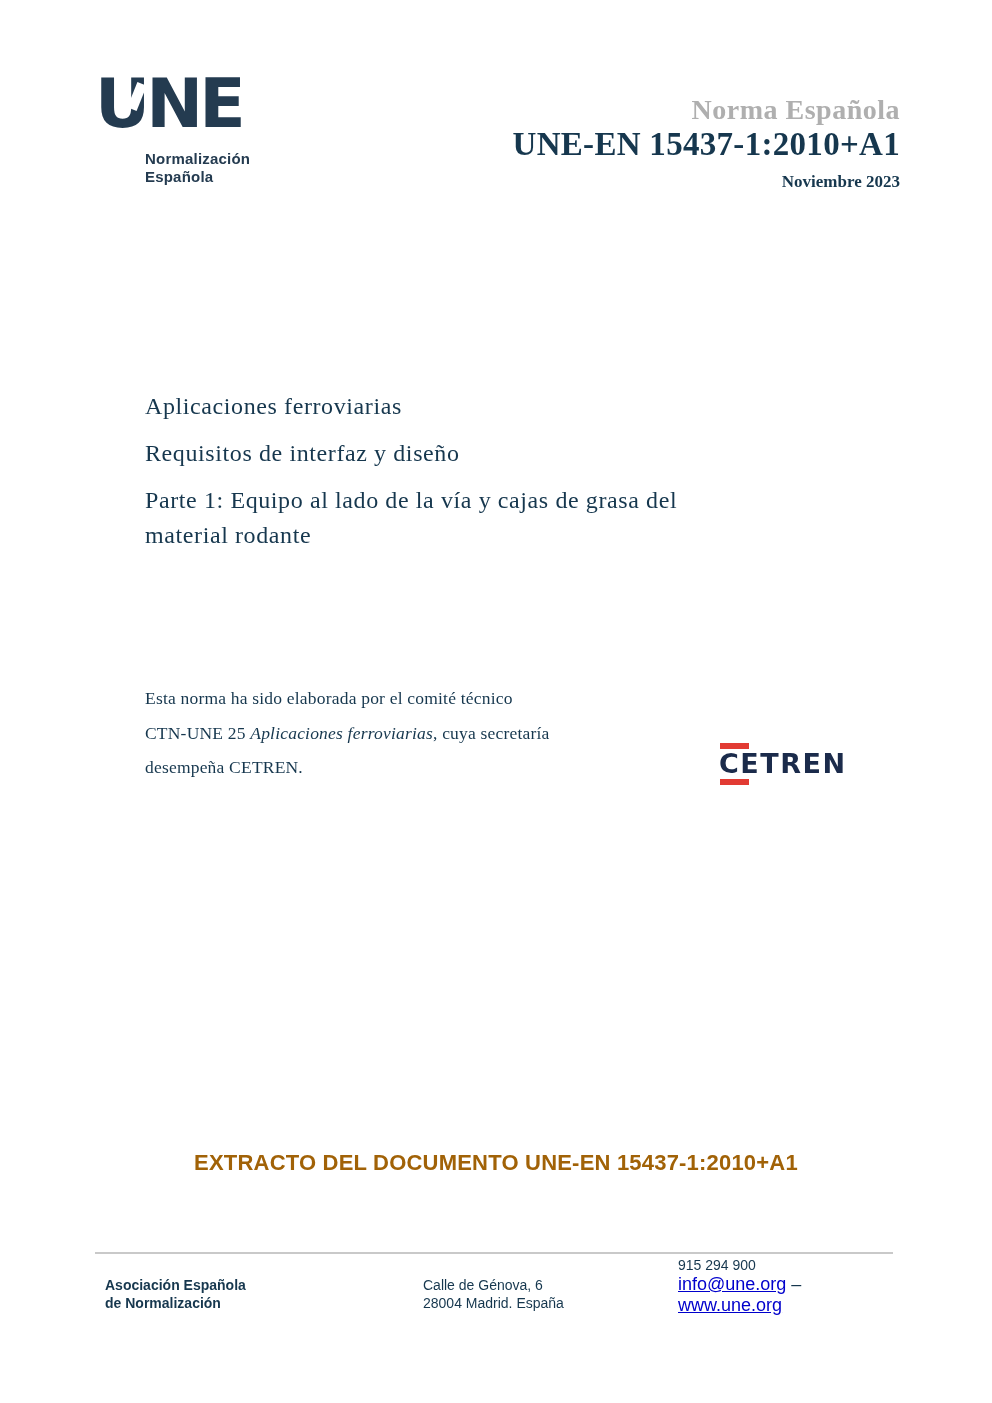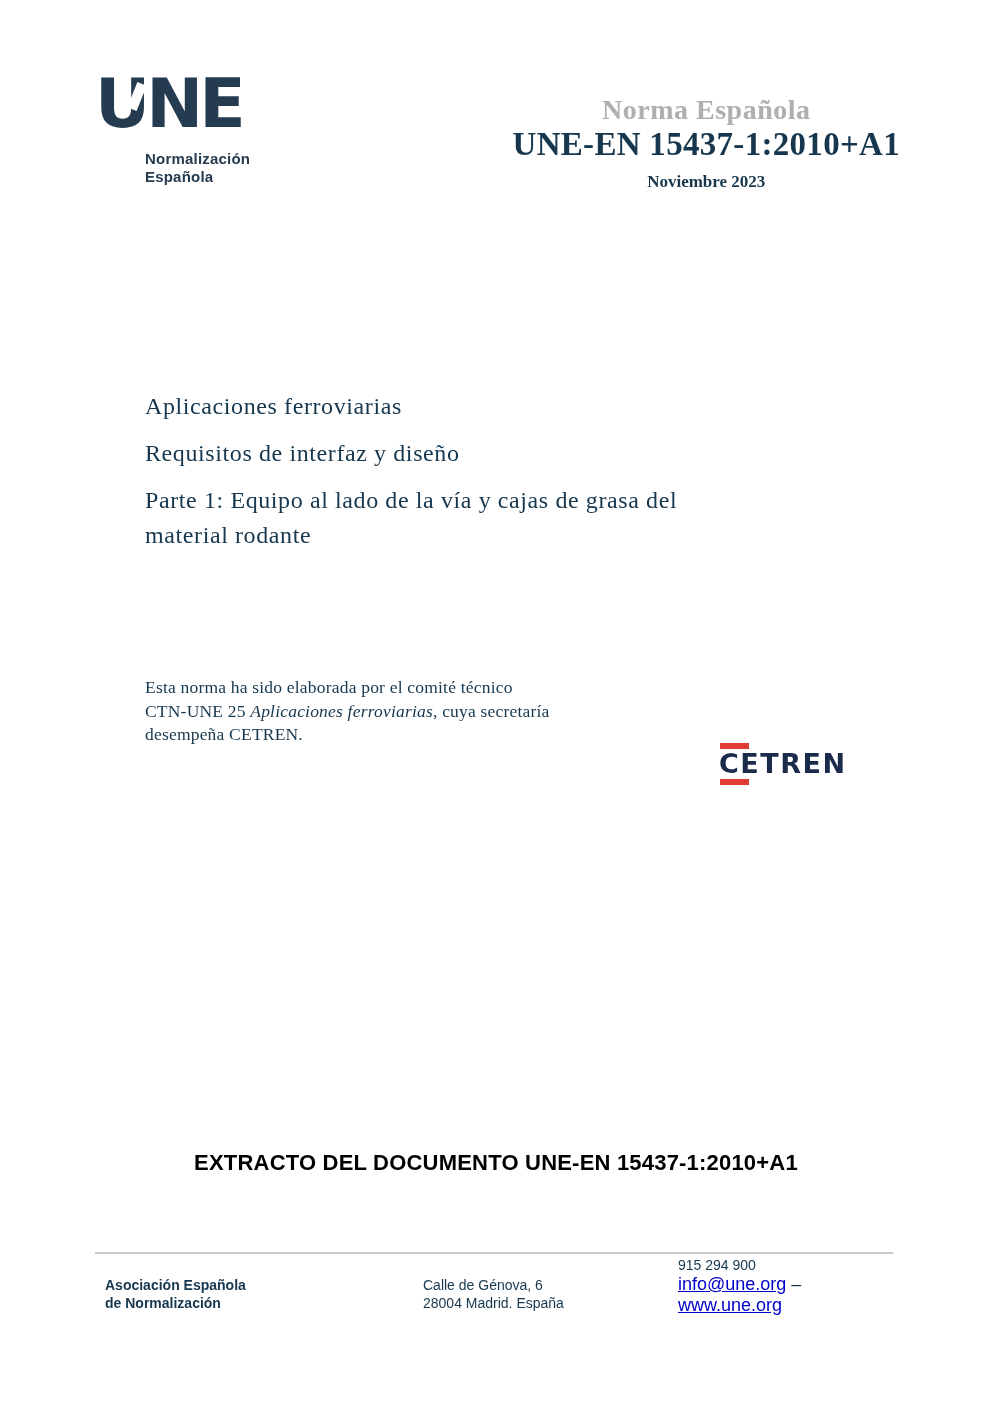--- a/index.html
+++ b/index.html
@@ -18,51 +18,51 @@
     position:absolute; left:37px; top:13px; width:10px; height:27px;
     background:#ffffff; transform:rotate(22deg);
   }
   .une-sub {
     position:absolute; left:50px; top:80px;
     font-family:"Liberation Sans","DejaVu Sans",sans-serif; font-weight:bold;
     font-size:15px; line-height:18px; color:#243B50; letter-spacing:0.2px;
   }
 
   
-  .header-block { position:absolute; right:92px; top:94px; text-align:center; }
+  .header-block { position:absolute; right:92px; top:94px; text-align:right; }
   .header-kicker { font-size:28px; font-weight:bold; color:#AFAFAF; line-height:31px; letter-spacing:0.5px; }
   .header-code   { font-size:33px; font-weight:bold; color:#16374E; line-height:38px; letter-spacing:0.3px; }
   .header-date   { font-size:17px; font-weight:bold; color:#16374E; line-height:20px; margin-top:9px; }
 
   
   .title-block { position:absolute; left:145px; top:389px; width:700px; color:#16374E; font-size:24px; letter-spacing:0.6px; }
   .title-para { margin:0 0 12px 0; }
   .title-para .tl { line-height:35px; white-space:nowrap; }
 
   
   .committee { position:absolute; left:145px; top:676px; color:#16374E; font-size:17.5px; letter-spacing:0.2px; }
-  .committee .cl { line-height:23.5px; white-space:nowrap; }
+  .committee .cl { line-height:23.5px; white-space:nowrap;margin-top:11px; }
   .committee .it { font-style:italic; }
 
   
   .cetren { position:absolute; left:719px; top:703px; width:160px; height:46px;margin-top:39px; }
   .cetren-bar { position:absolute; left:1px; width:29px; height:6px; background:#E23B33; }
   .bar-top { top:1px; }
   .bar-bottom { top:37px; }
   .cetren-word {
     position:absolute; left:0; top:7px;
     font-family:"DejaVu Sans",sans-serif; font-weight:bold; font-size:27px;
     line-height:30px; letter-spacing:1.5px; color:#1B2B4B;
   }
 
   
   .extract {
     position:absolute; left:0; top:1150px; width:100%; text-align:center;
     font-family:"Liberation Sans","DejaVu Sans",sans-serif; font-weight:bold;
-    font-size:22px; color:#000000; letter-spacing:0.2px;
+    font-size:22px; color:#a16207; letter-spacing:0.2px;
   }
 
   
   .footer-divider { position:absolute; left:95px; top:1252px; width:798px; height:2px; background:#C9C9C9; }
   .footer-col { font-family:"Liberation Sans","DejaVu Sans",sans-serif; color:#16374E; font-size:14px; line-height:18px; }
   .footer-org { position:absolute; left:105px; top:1276px; font-weight:bold; }
   .footer-address { position:absolute; left:423px; top:1276px; }
   .footer-contact { position:absolute; left:678px; top:1256px; }
   .footer-contact .phone { font-size:14px; line-height:18px; }
   .footer-contact .link-line { font-size:18px; line-height:21px; }

